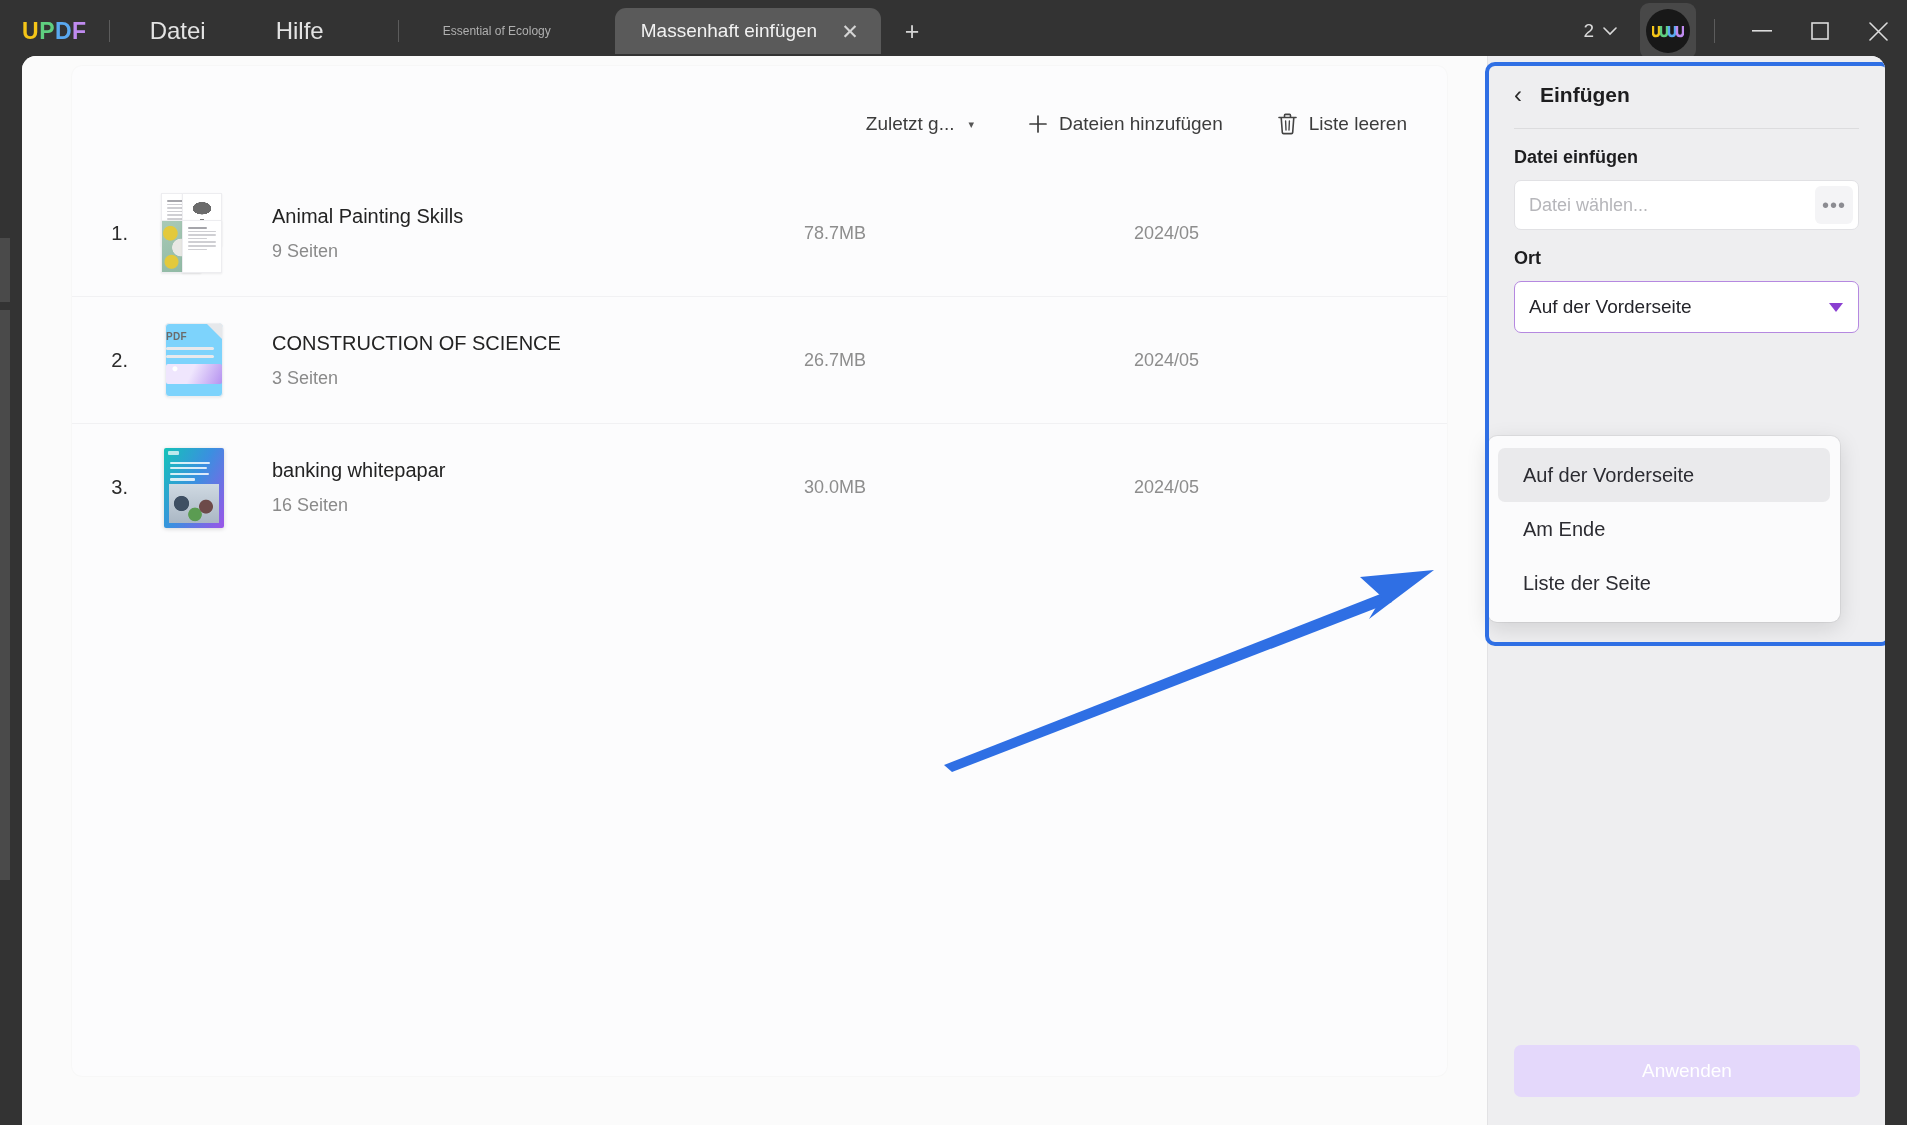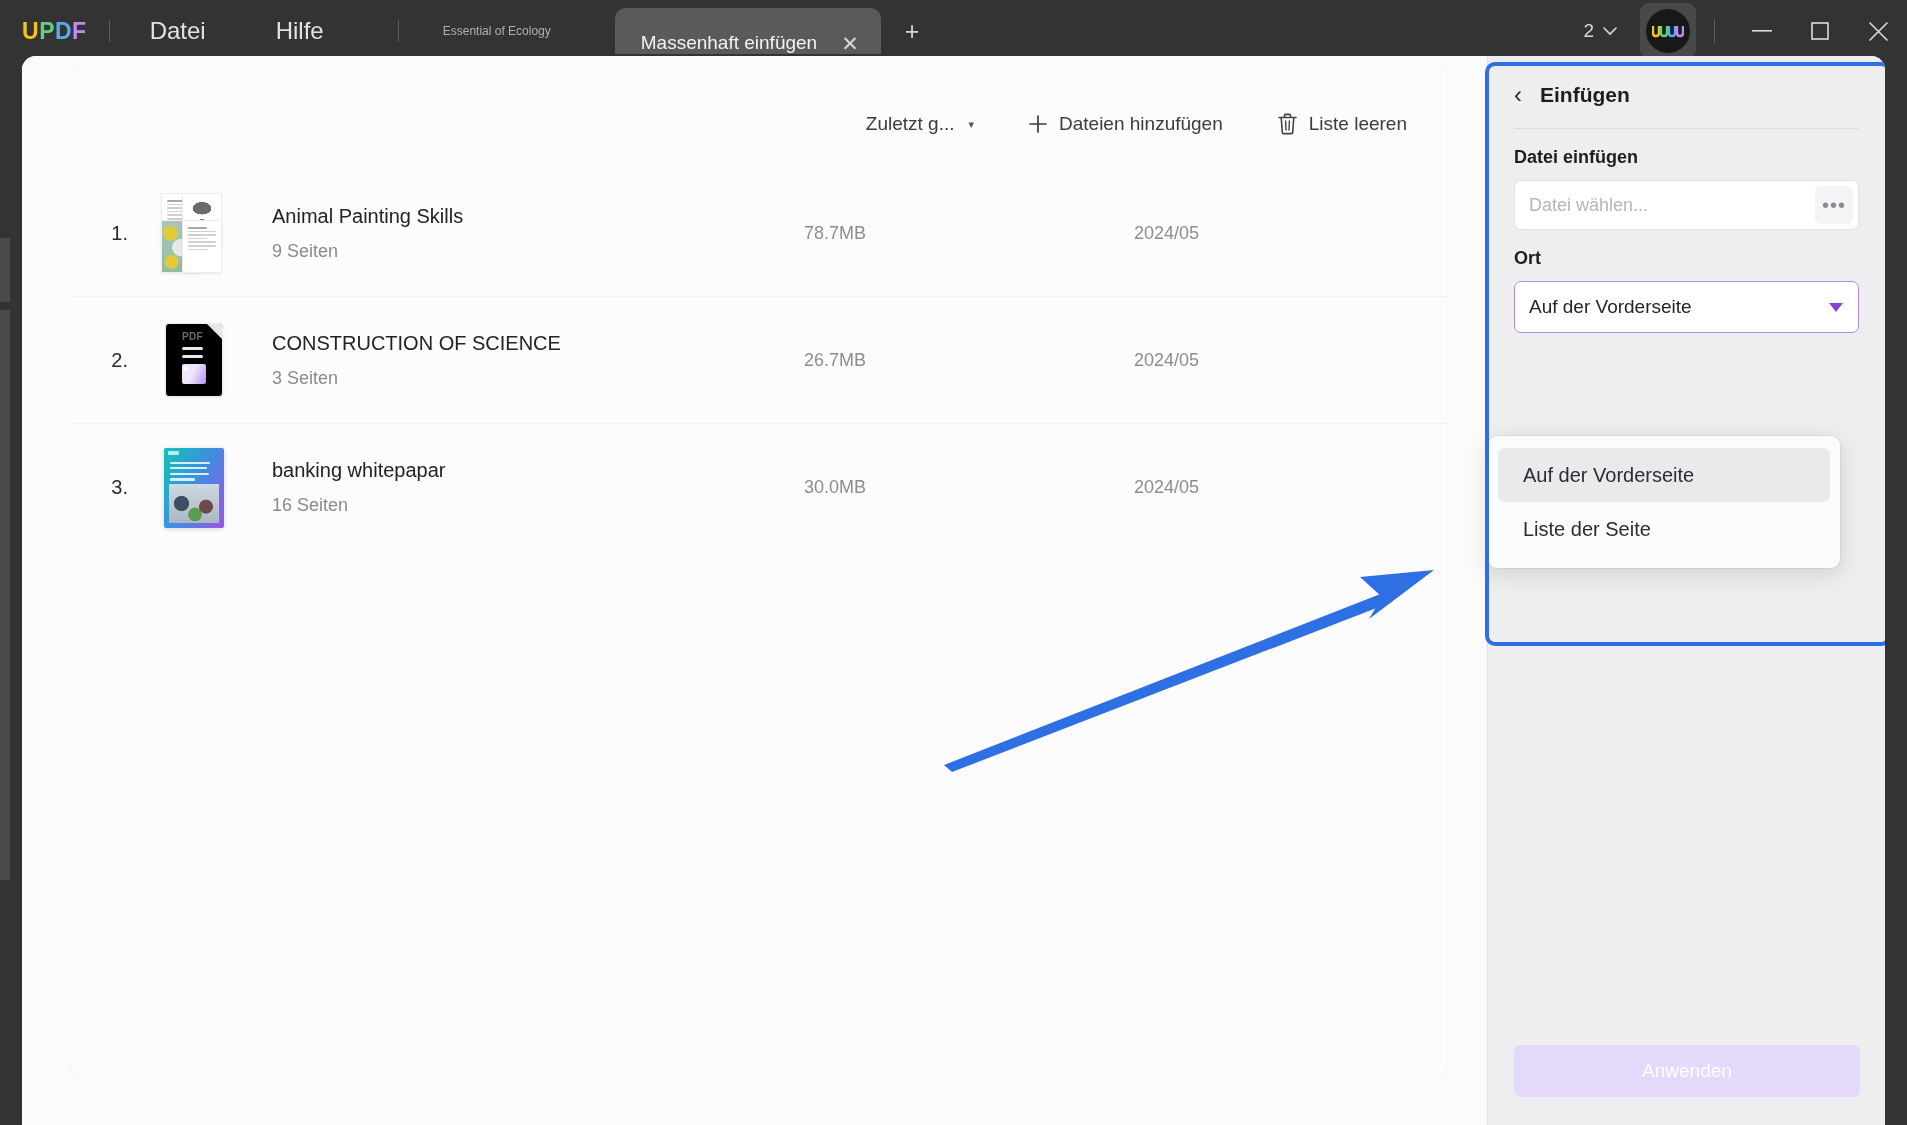--- a/index.html
+++ b/index.html
@@ -71,21 +71,21 @@
     color: #b0b0b0;
     font-size: 12px;
     padding: 0 22px;
     white-space: nowrap;
   }
 
   .tab {
     position: relative;
     height: 46px;
     display: flex;
-    align-items: flex-end;
+    align-items: center;
     padding: 0 20px 0 26px;
     border-radius: 11px 11px 0 0;
     white-space: nowrap;
   }
   .tab.active { background: #5a5a5a; }
   .tab-label { color: #f2f2f2; font-size: 19px; }
   .tab-close {
     margin-left: 22px;
     color: #d5d5d5;
     font-size: 21px;
@@ -248,25 +248,25 @@
   .fdate {
     flex: 0 0 260px;
     font-size: 18px;
     color: #8d8d8d;
   }
 
   
   .thumb-pdf {
     position: relative;
     width: 58px; height: 74px;
-    background: #000000;
+    background: #7dd3fc;
     border: 1px solid #eceef1;
     border-radius: 4px;
     box-shadow: 0 1px 3px rgba(0,0,0,0.07);
-    padding: 7px 16px;
+    padding: 7px 0;
   }
   .thumb-pdf .corner {
     position: absolute;
     top: 0; right: 0;
     width: 0; height: 0;
     border-left: 15px solid transparent;
     border-top: 15px solid #e6e8eb;
   }
   .thumb-pdf .pdf-label {
     font-size: 10px;
@@ -720,20 +720,21 @@
 
       <div class="apply-btn">Anwenden</div>
     </div>
 
     <div class="panel-highlight"></div>
 
   </div>
 
   <div class="dropdown">
     <div class="dd-opt sel">Auf der Vorderseite</div>
+    <div class="dd-opt">Am Ende</div>
     <div class="dd-opt">Liste der Seite</div>
   </div>
 
   <svg class="arrow-svg" viewBox="0 0 1907 1125">
     <path d="M944 765 L1388 591 L1392 602 L952 772 Z" fill="#2f6fe4"></path>
     <path d="M1434 570 L1360 577 L1382 597 L1369 619 Z" fill="#2f6fe4"></path>
   </svg>
 
 </div>
 

